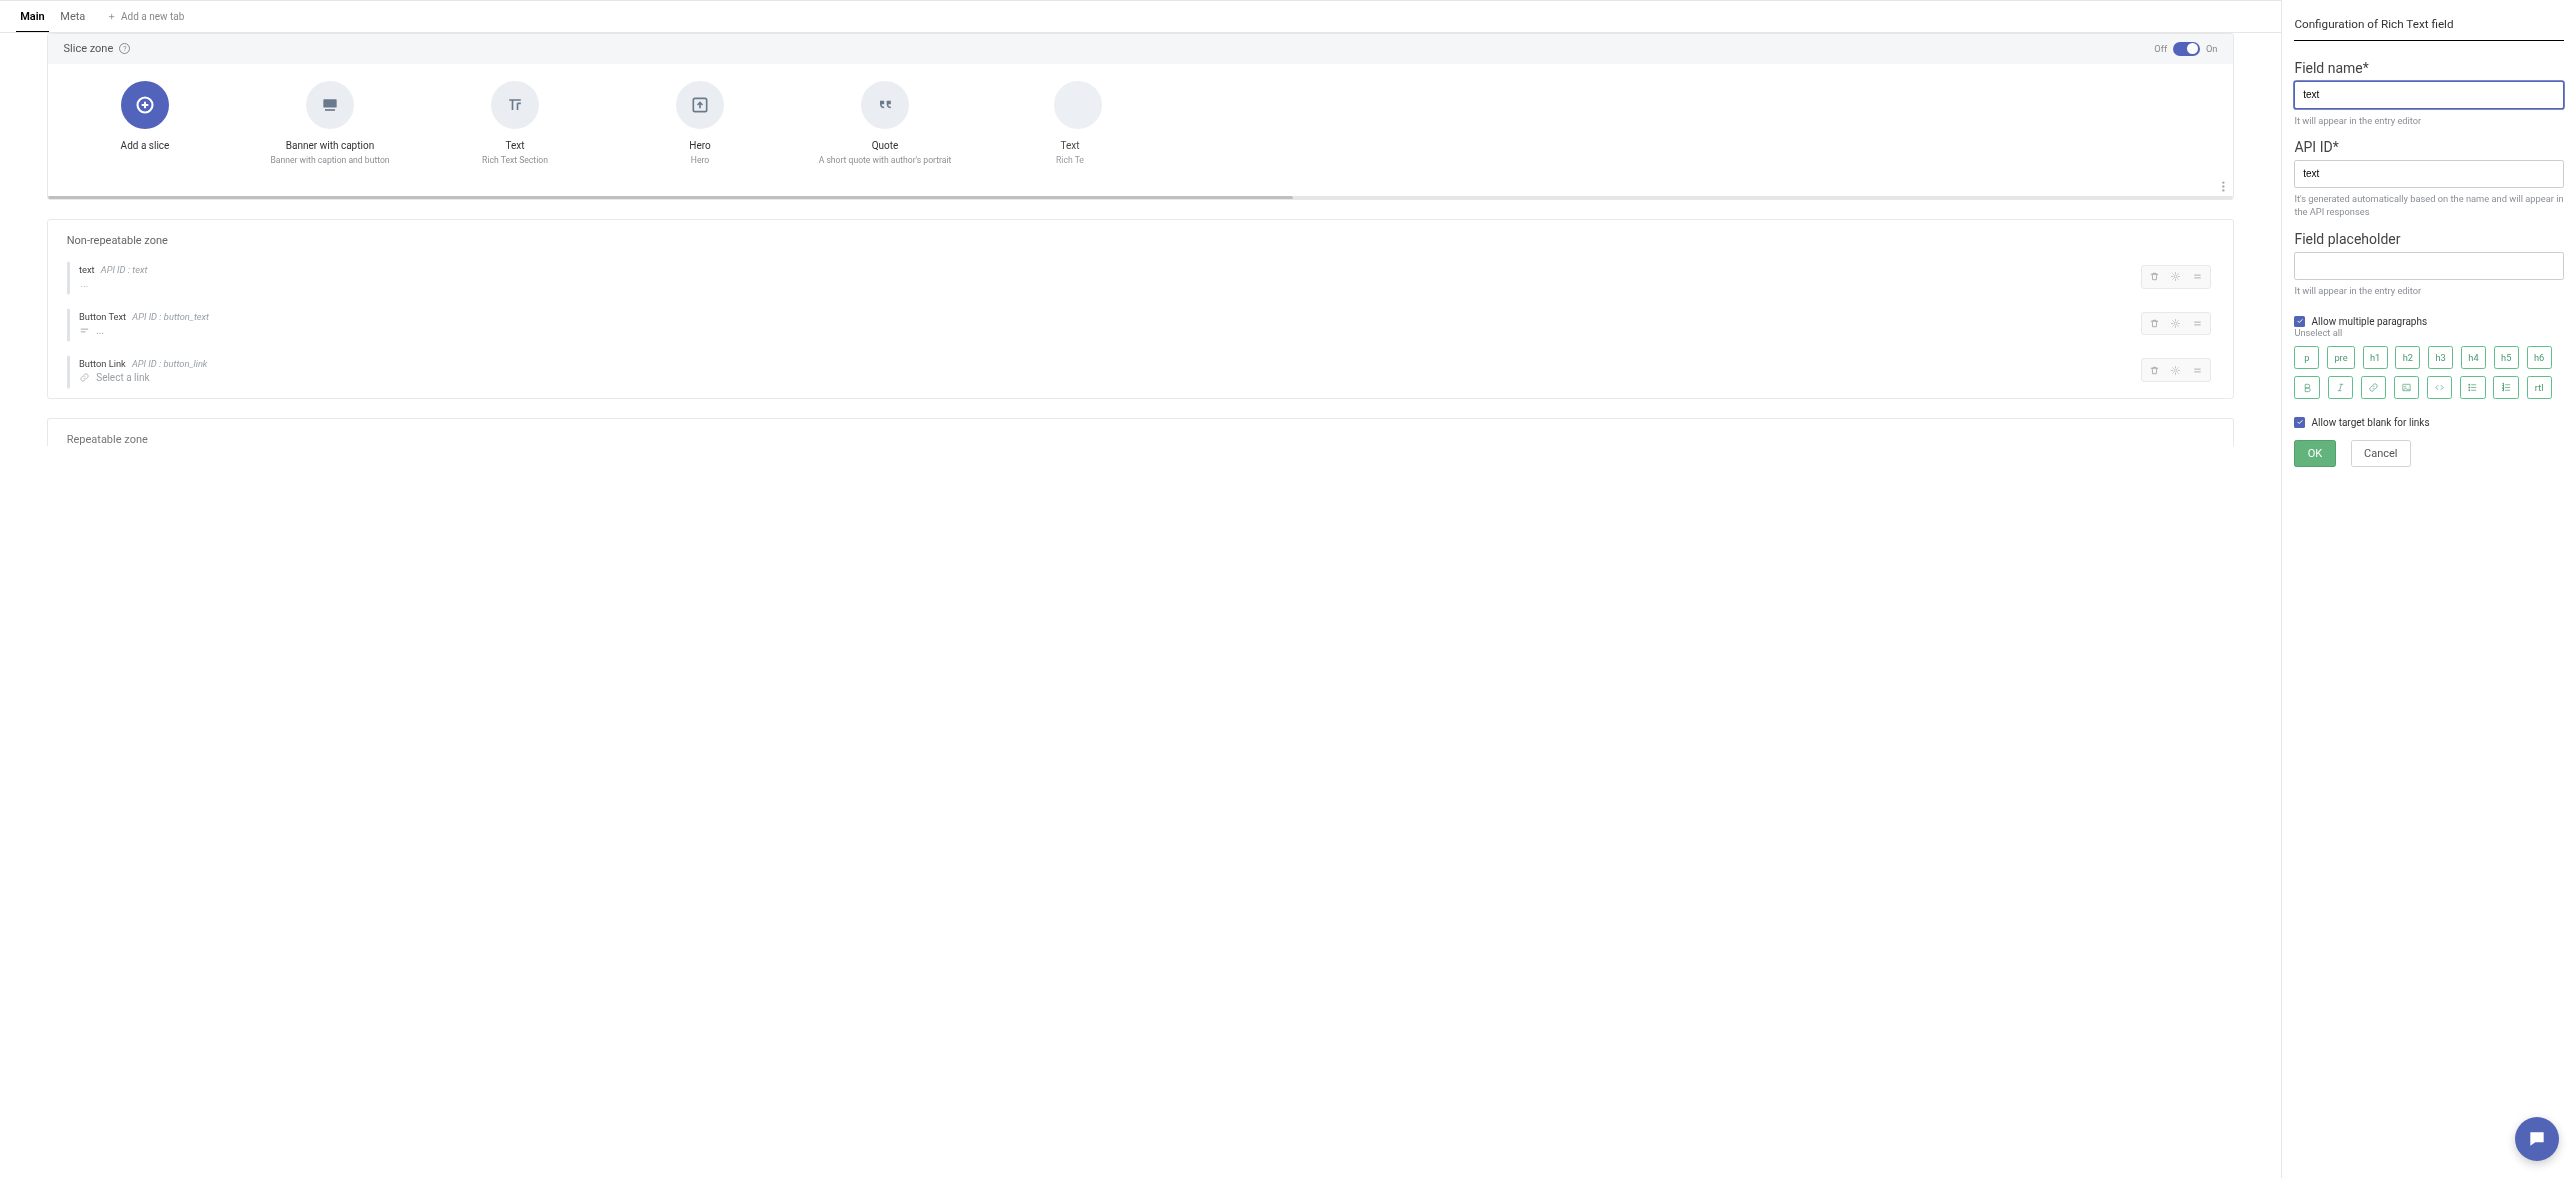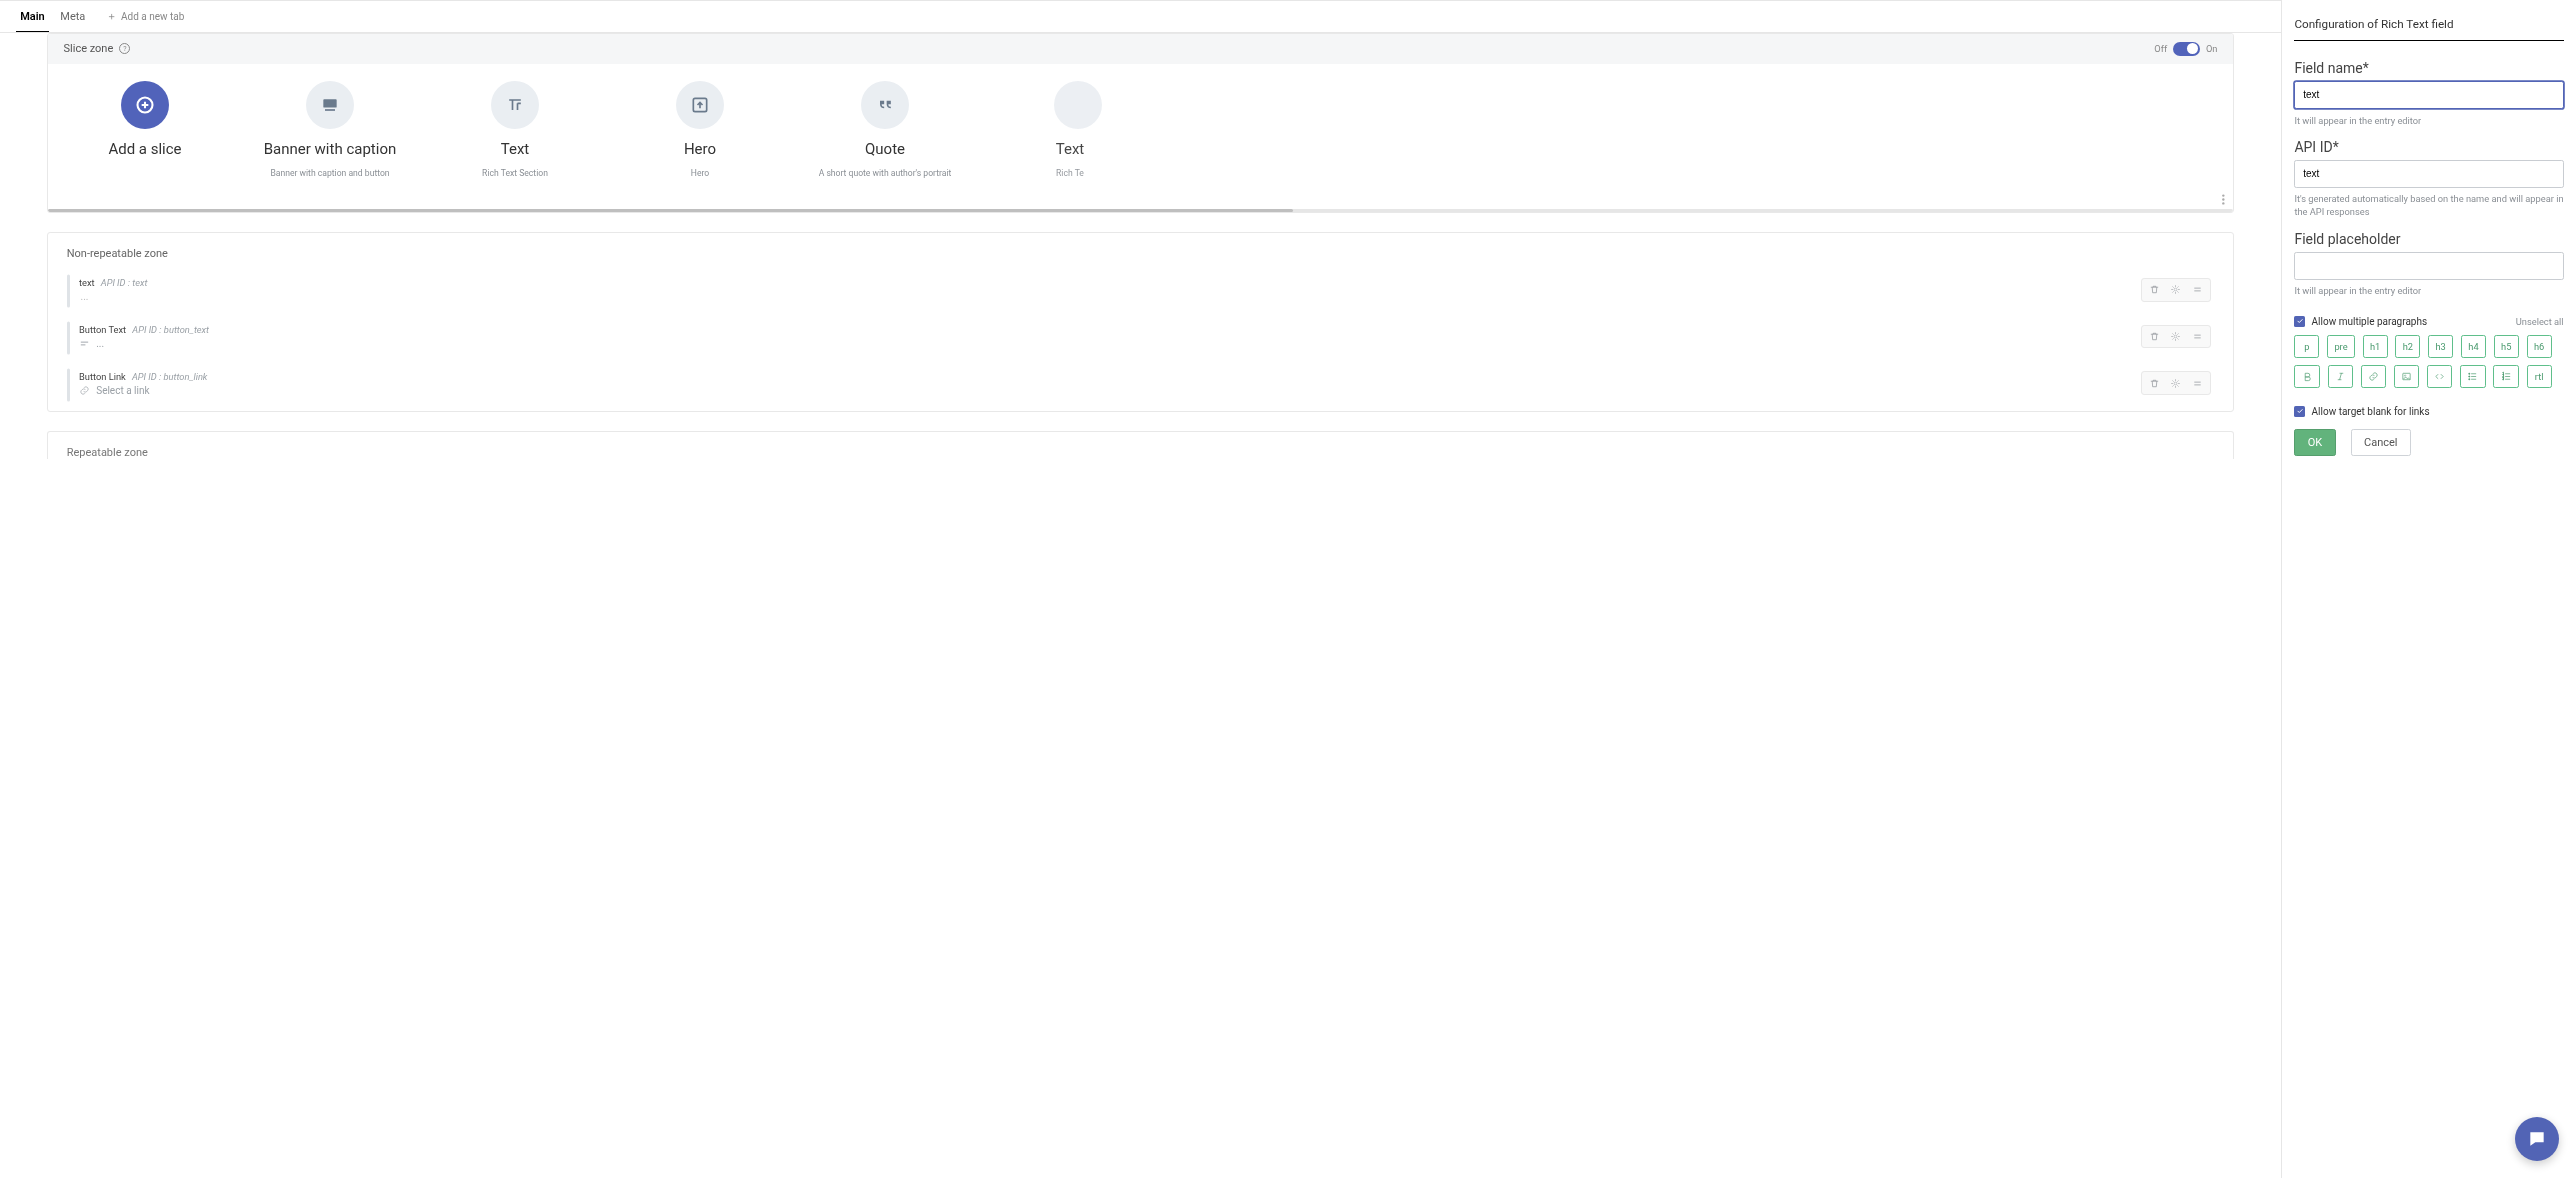--- a/index.html
+++ b/index.html
@@ -29,21 +29,21 @@
   .switch { width: 26.4px; height: 14px; background: #5163ba; border-radius: 7px; position: relative; }
   .switch-knob { position: absolute; width: 11px; height: 11px; background: #fff; border-radius: 50%; top: 1.6px; right: 1.6px; }
 
   
   .slices-row { display: flex; gap: 37px; padding: 17px 23px 14px; overflow: hidden; }
   .slice-card { flex: 0 0 148px; display: flex; flex-direction: column; align-items: center; text-align: center; cursor: pointer; }
   .slice-icon-circle { width: 48px; height: 48px; border-radius: 50%; background: #eaeef2; display: flex; align-items: center; justify-content: center; margin-bottom: 11px; }
   .slice-icon-circle.add { background: #5163ba; }
   .slice-svg { width: 20px; height: 20px; fill: #6a7a8c; }
   .slice-svg.add { stroke: #fff; fill: none; stroke-width: 2.5; }
-  .slice-title { font-size: 15px; color: #333; margin-bottom: 10px; }
+  .slice-title { font-size: 10px; color: #333; margin-bottom: 4px; }
   .slice-sub { font-size: 8.6px; color: #8a8f95; line-height: 1.3; }
 
   
   .indicator { display: flex; justify-content: flex-end; padding: 1.6px 7.8px 3.1px; color: #aaa; }
   .hscroll { height: 3.9px; background: #e6e6e6; border-radius: 2.3px; margin: 0 0 0 0; position: relative; }
   .hscroll-thumb { position: absolute; left: 0; width: 57%; top: 0; bottom: 0; background: #bfbfbf; border-radius: 2.3px; }
 
   
   .zone-section { margin: 18.7px 47px 0; border: 0.8px solid #e8e8e8; border-radius: 3.1px; padding: 14px 0 3.1px; }
   .zone-heading { font-size: 11px; color: #666; padding: 0 18.7px 7.8px; }
@@ -61,21 +61,21 @@
   .act-btn svg { width: 11px; height: 11px; stroke: #8a8f95; fill: none; }
 
   .repeat-heading { margin: 18.7px 47px 0; font-size: 11px; color: #777; padding: 14px 18.7px 0; border: 0.8px solid #e8e8e8; border-radius: 3.1px 3.1px 0 0; border-bottom: none; }
 
   
   .side-title { font-size: 11.7px; font-weight: 400; color: #333; padding: 17px 0 9.3px; border-bottom: 1.6px solid #000; margin-bottom: 19px; }
   .form-label { font-size: 14px; color: #444; margin-bottom: 4.7px; display: block; }
   .input { width: 100%; height: 28px; border: 0.8px solid #c9cdd2; border-radius: 2.3px; padding: 0 7.8px; font-size: 10px; margin-bottom: 4.7px; }
   .input.focus { border-color: #5264b5; box-shadow: 0 0 0 0.8px #5264b5; }
   .hint { font-size: 9.3px; color: #8a8f95; margin-bottom: 12.4px; line-height: 1.4; }
-  .check-row { display: flex; align-items: flex-end; justify-content: space-between; margin: 6.2px 0 7.8px; font-size: 10px; }
+  .check-row { display: flex; align-items: flex-start; justify-content: space-between; margin: 6.2px 0 7.8px; font-size: 10px; flex-direction: column; }
   .check-left { display: flex; align-items: center; gap: 6.2px; }
   .chk { width: 11px; height: 11px; background: #5264b5; display: inline-flex; align-items: center; justify-content: center; border-radius: 1.6px; }
   .chk svg { width: 7.8px; height: 7.8px; stroke: #fff; stroke-width: 3; fill: none; }
   .unselect { color: #8a8f95; font-size: 9.3px; cursor: pointer; }
   .chip-grid { display: flex; flex-wrap: wrap; gap: 7.8px; margin-bottom: 11px; }
   .chip { min-width: 25px; height: 23px; padding: 0 6.2px; border: 0.8px solid #5fbf8b; color: #4a9a6e; border-radius: 2.3px; display: flex; align-items: center; justify-content: center; font-size: 9.3px; cursor: pointer; }
   .chip svg { width: 11px; height: 11px; stroke: #4a9a6e; fill: none; }
 
   .btn-row { display: flex; gap: 15px; margin-top: 4.7px; }
   .btn { height: 26.4px; padding: 0 12.4px; border-radius: 2.3px; font-size: 11px; cursor: pointer; display: flex; align-items: center; justify-content: center; }

